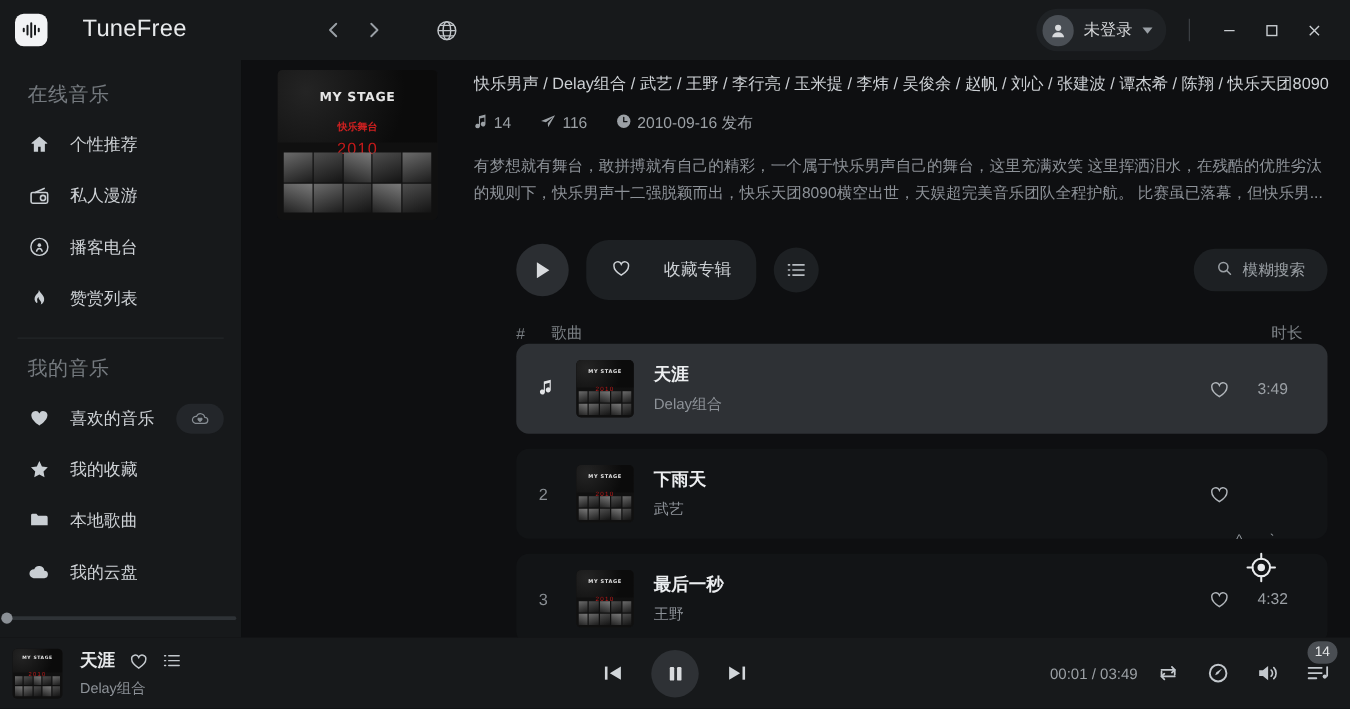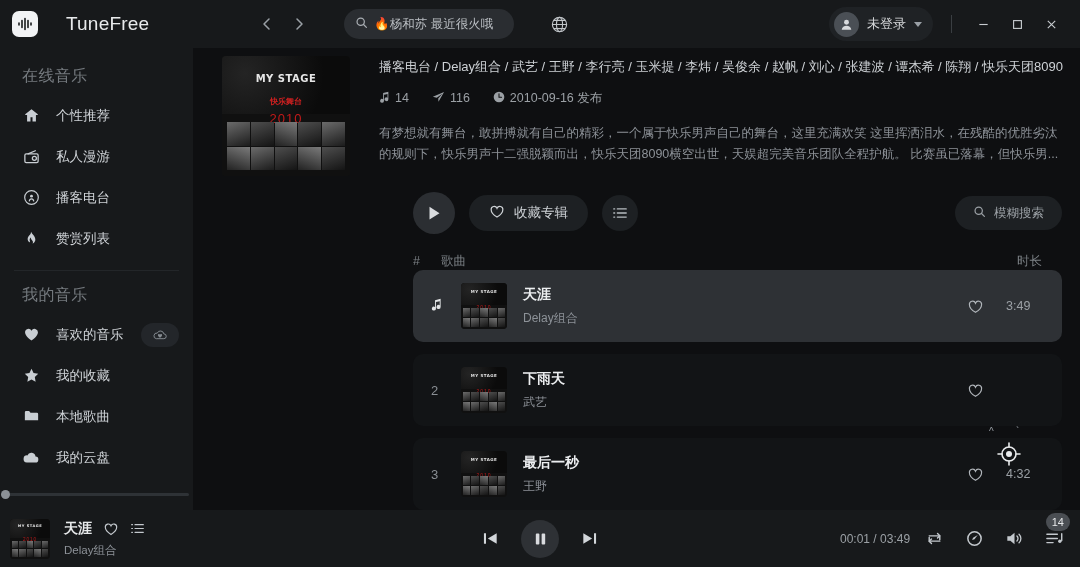--- a/index.html
+++ b/index.html
@@ -92,22 +92,22 @@
   .artists { font-size:13px; color:#cdd1d5; line-height:1.35; white-space:nowrap;
              overflow:hidden; text-overflow:ellipsis; }
   .meta-row { display:flex; align-items:center; gap:7px; margin-top:14px; color:#9ba0a5; font-size:12.5px; }
   .meta-row .mi { display:flex; align-items:center; gap:5px; }
   .meta-row .gap { width:9px; }
   .desc { margin-top:16px; font-size:12.5px; color:#8d9298; line-height:1.72; max-height:44px; overflow:hidden; }
 
   .actions { display:flex; align-items:center; padding:16px 18px 0 220px; gap:14px; }
   .play-fab { width:42px; height:42px; border-radius:50%; background:#2b2e32;
               display:flex; align-items:center; justify-content:center; }
-  .pill-btn { height:36px; border-radius:18px; background:#1d2023; display:flex;
-              align-items:center; gap:9px; padding:0 20px; font-size:13.5px; color:#cdd1d5; }
+  .pill-btn { height:48px; border-radius:18px; background:#1d2023; display:flex;
+              align-items:center; gap:26px; padding:0 20px; font-size:13.5px; color:#cdd1d5; }
   .round-btn { width:36px; height:36px; border-radius:50%; background:#1d2023;
                display:flex; align-items:center; justify-content:center; color:#b7bcc1; }
   .fuzzy { margin-left:auto; height:34px; border-radius:17px; background:#1d2023;
            display:flex; align-items:center; gap:8px; padding:0 18px; font-size:12.5px; color:#9ba0a5; }
 
   .list-head { display:flex; align-items:center; padding:0 38px 0 238px; height:34px;
                margin-top:18px; font-size:12.5px; color:#7b8085; }
   .lh-num { width:28px; margin-left:-18px; }
   .lh-song { flex:1; }
   .lh-dur { }
@@ -194,29 +194,20 @@
           <path d="M10 3L5 8l5 5"></path>
         </svg>
       </div>
       <div class="nav-btn">
         <svg width="16" height="16" viewBox="0 0 16 16" fill="none" stroke="currentColor" stroke-width="1.5" stroke-linecap="round" stroke-linejoin="round">
           <path d="M6 3l5 5-5 5"></path>
         </svg>
       </div>
     </div>
 
-    <div class="search-pill">
-      <span>
-        <svg width="13" height="13" viewBox="0 0 16 16" fill="none" stroke="#a9aeb3" stroke-width="1.5" stroke-linecap="round">
-          <circle cx="7" cy="7" r="4.5"></circle>
-            <path d="M10.5 10.5L14 14"></path>
-        </svg>
-      </span>
-      <span class="search-ph">🔥杨和苏 最近很火哦</span>
-    </div>
 
     <div class="globe-btn">
       <svg width="19" height="19" viewBox="0 0 20 20" fill="none" stroke="currentColor" stroke-width="1.2">
         <circle cx="10" cy="10" r="7.5"></circle>
         <ellipse cx="10" cy="10" rx="3.2" ry="7.5"></ellipse>
         <path d="M2.5 10h15M4 5.6h12M4 14.4h12"></path>
       </svg>
     </div>
 
     <div class="tb-right">
@@ -372,21 +363,21 @@
                   <i></i>
                   <i></i>
                   <i></i>
                   <i></i>
               </div>
             </div>
           </div>
         </div>
 
         <div class="hero-info">
-          <div class="artists">播客电台 / Delay组合 / 武艺 / 王野 / 李行亮 / 玉米提 / 李炜 / 吴俊余 / 赵帆 / 刘心 / 张建波 / 谭杰希 / 陈翔 / 快乐天团8090</div>
+          <div class="artists">快乐男声 / Delay组合 / 武艺 / 王野 / 李行亮 / 玉米提 / 李炜 / 吴俊余 / 赵帆 / 刘心 / 张建波 / 谭杰希 / 陈翔 / 快乐天团8090</div>
 
           <div class="meta-row">
             <span class="mi">
               <span>
                 <svg width="11" height="12" viewBox="0 0 12 14" fill="currentColor">
                     <path d="M10.5.8L4.4 2.3v7.3a2.2 2.2 0 101 1.8V4.4l4.1-1v4.4a2.2 2.2 0 101 1.8z"></path>
                   </svg>
               </span>
               <span>14</span>
             </span>

